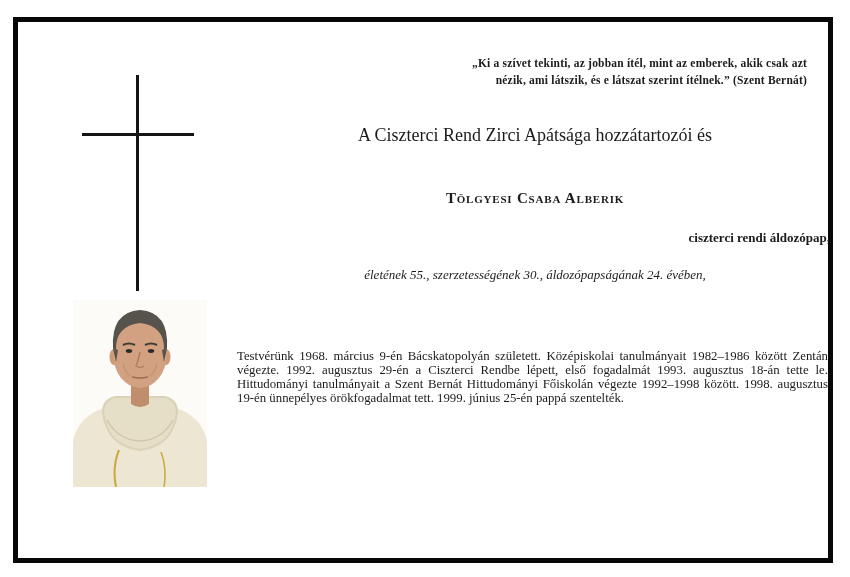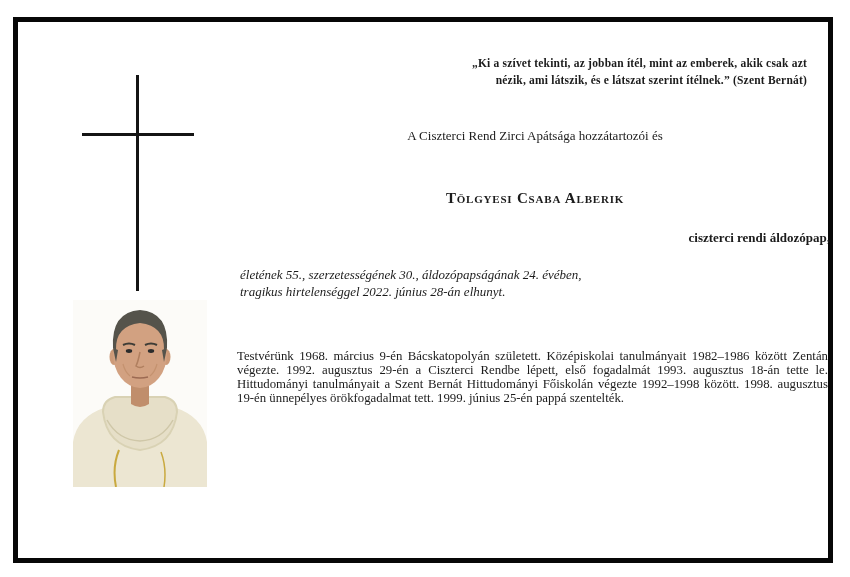--- a/index.html
+++ b/index.html
@@ -55,21 +55,21 @@
     width: 112px;
     height: 3px;
     background: #141414;
   }
   .announcement {
     position: absolute;
     left: 240px;
     top: 127px;
     width: 590px;
     text-align: center;
-    font-size: 13px;
+    font-size: 18px;
     line-height: 17px;
   }
   .deceased-name {
     position: absolute;
     left: 240px;
     top: 190px;
     width: 590px;
     text-align: center;
     font-size: 15px;
     font-weight: bold;
@@ -83,21 +83,21 @@
     width: 590px;
     text-align: right;
     font-size: 13px;
     font-weight: bold;
   }
   .death-notice {
     position: absolute;
     left: 240px;
     top: 267px;
     width: 590px;
-    text-align: left;
+    text-align: center;
     font-style: italic;
     font-size: 13px;
     line-height: 16.5px;
   }
   .portrait {
     position: absolute;
     left: 73px;
     top: 300px;
     width: 134px;
     height: 187px;
@@ -135,21 +135,20 @@
   <div class="announcement">
     <div>A Ciszterci Rend Zirci Apátsága hozzátartozói és</div>
   </div>
 
   <div class="deceased-name">Tölgyesi Csaba Alberik</div>
 
   <div class="deceased-title">ciszterci rendi áldozópap,</div>
 
   <div class="death-notice">
     <div>életének 55., szerzetességének 30., áldozópapságának 24. évében,</div>
-    <div>tragikus hirtelenséggel 2022. június 28-án elhunyt.</div>
   </div>
 
   <div class="portrait">
     <svg width="134" height="187" viewBox="0 0 134 187" xmlns="http://www.w3.org/2000/svg">
 
       <rect x="0" y="0" width="134" height="187" fill="#fcfbf8"></rect>
 
       <path d="M0,187 L0,142 Q4,116 34,107 L56,99 L78,99 L100,107 Q130,116 134,142 L134,187 Z" fill="#ece6d2"></path>
 
       <path d="M30,112 Q34,146 67,150 Q100,146 104,112 Q104,100 92,97 L42,97 Q30,100 30,112 Z" fill="#e6dfc8" stroke="#d9d2b4" stroke-width="2"></path>

